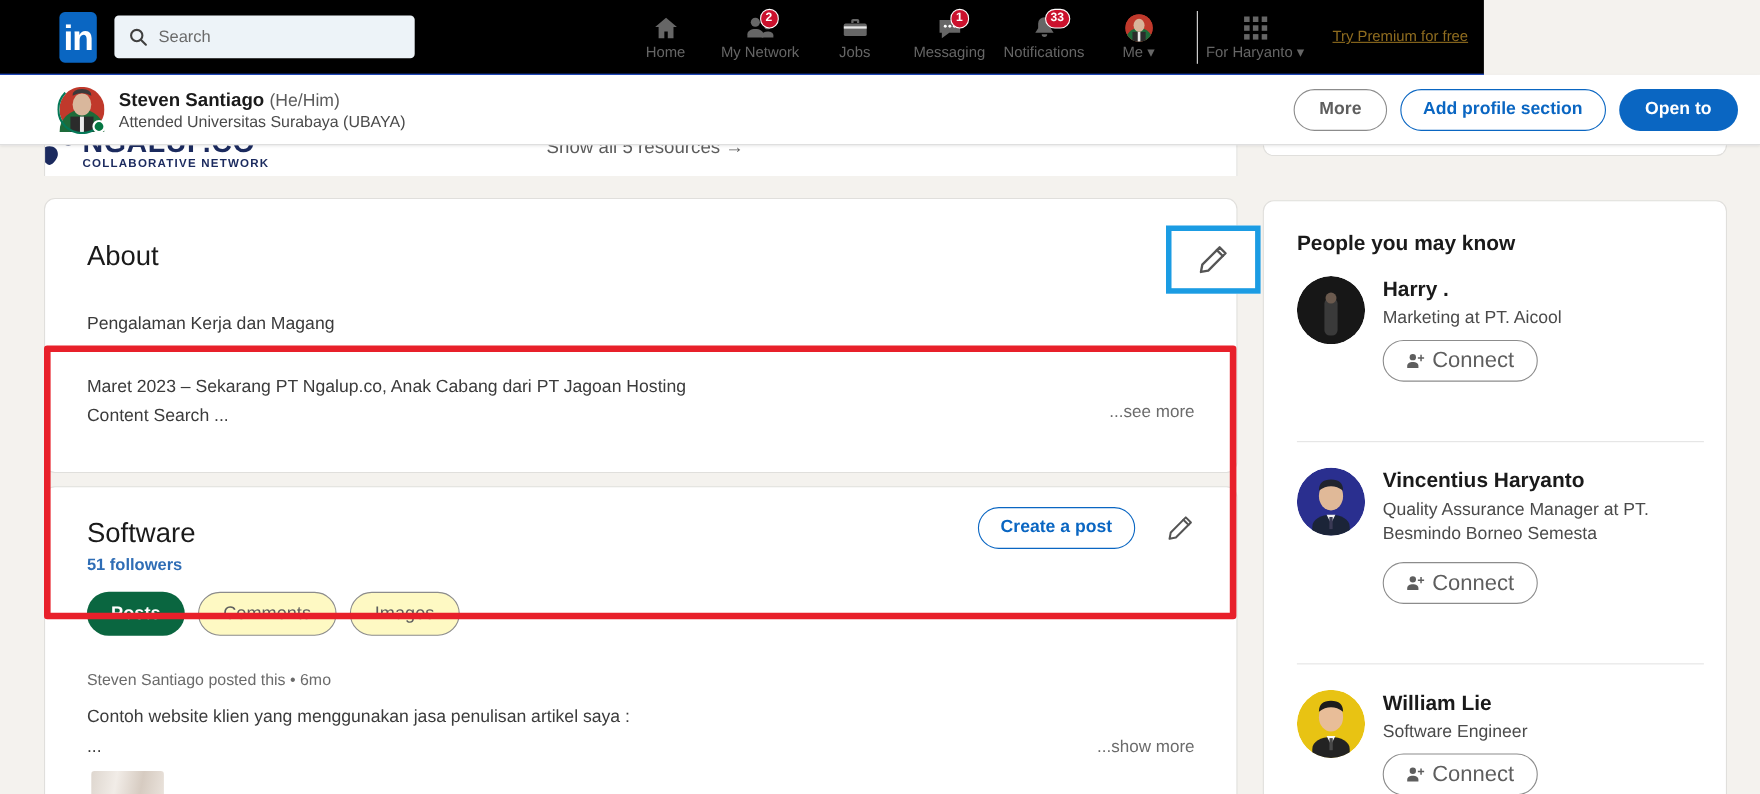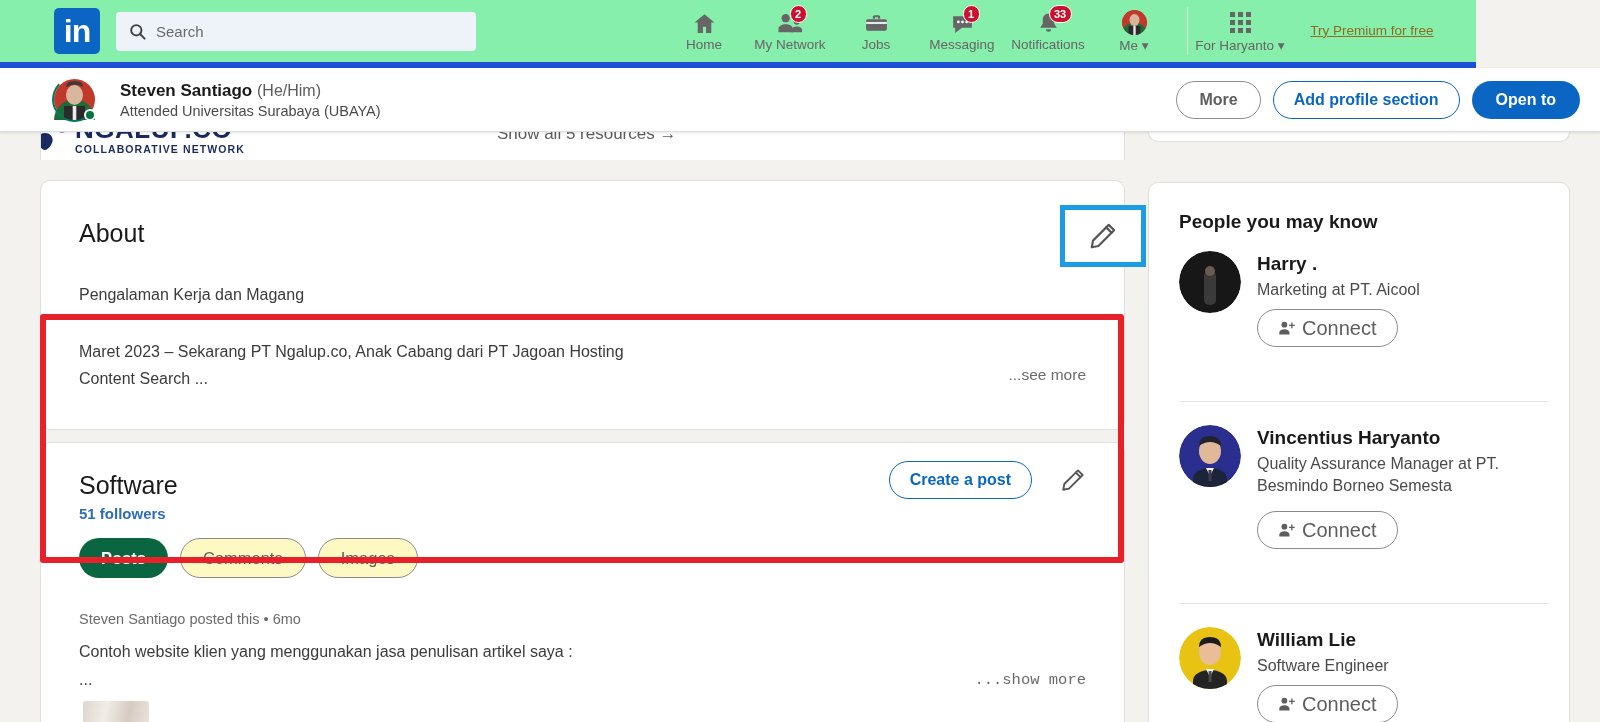--- a/index.html
+++ b/index.html
@@ -4,22 +4,22 @@
 <style>
   * { box-sizing: border-box; margin: 0; padding: 0; }
   html, body {
     width: 1600px; height: 722px;
     font-family: "Liberation Sans", sans-serif;
     background: #f4f2ee;
     overflow: hidden;
   }
   
   .topnav {
-    position: absolute; top: 0; left: 0; width: 1476px; height: 68px;
-    background: #86efac; border-bottom: 6px solid #1d4ed8;
+    position: absolute; top: 0; left: 0; width: 1349px; height: 68px;
+    background: #000000; border-bottom: 1px solid #1d4ed8;
     display: flex; align-items: center; z-index: 40;
   }
   .li-logo {
     width: 46px; height: 46px; margin-left: 54px; border-radius: 5px;
     background: #0a66c2; color: #fff; font-weight: bold; font-size: 32px;
     display: flex; align-items: center; justify-content: center;
     font-family: "Liberation Sans", sans-serif; line-height: 1;
     letter-spacing: -1px;
   }
   .search-box {
@@ -76,21 +76,21 @@
     background: #c93c33; position: relative;
   }
   .pb-avatar .ring {
     position: absolute; inset: -2px; border-radius: 50%;
     border: 2.5px solid #047857; border-top-color: transparent; border-right-color: transparent;
   }
   .pb-avatar .dot {
     position: absolute; right: -1px; bottom: -1px; width: 12px; height: 12px;
     border-radius: 50%; background: #057642; border: 2px solid #fff;
   }
-  .pb-text { margin-left: 25px; }
+  .pb-text { margin-left: 13px; }
   .pb-name { font-size: 17px; color: #1a1a1a; font-weight: bold; }
   .pb-name .pronoun { font-weight: normal; color: #5c5c5c; font-size: 16px; }
   .pb-sub { font-size: 14.5px; color: #4a4a4a; margin-top: 2px; }
   .pb-actions { margin-left: auto; margin-right: 20px; display: flex; align-items: center; gap: 12px; }
   .btn {
     border-radius: 22px; font-size: 16px; font-weight: bold; cursor: pointer;
     display: flex; align-items: center; justify-content: center; white-space: nowrap;
   }
   .btn-outline-gray { height: 38px; padding: 0 22px; border: 1px solid #8c8c8c; background: #fff; color: #5e5e5e; }
   .btn-outline-blue { height: 38px; padding: 0 20px; border: 1.5px solid #0a66c2; background: #fff; color: #0a66c2; }
@@ -149,21 +149,21 @@
     height: 40px; padding: 0 22px; border-radius: 20px; display: flex; align-items: center;
     font-size: 16.5px; cursor: pointer;
   }
   .pill-active { background: #0a6640; color: #fff; font-weight: bold; }
   .pill-idle { background: #fef9c3; border: 1px solid #8c8c8c; color: #5e5e5e; }
   .create-post { position: absolute; right: 92px; top: 18px; }
   .act-pencil { position: absolute; right: 38px; top: 24px; cursor: pointer; }
   .post-meta { position: absolute; left: 38px; top: 168px; font-size: 14.5px; color: #6b6b6b; }
   .post-body { position: absolute; left: 38px; top: 200px; font-size: 16px; color: #3b3b3b; }
   .post-ellipsis { position: absolute; left: 38px; top: 228px; font-size: 16px; color: #3b3b3b; }
-  .show-more { position: absolute; right: 38px; top: 228px; font-size: 15.5px; color: #6b6b6b; cursor: pointer; font-family: Liberation Mono, monospace; }
+  .show-more { position: absolute; right: 38px; top: 228px; font-size: 15.5px; color: #6b6b6b; cursor: pointer; }
   .post-thumb {
     position: absolute; left: 42px; top: 258px; width: 66px; height: 34px;
     background: linear-gradient(100deg,#d8cfc6,#efe9e3,#cfc2b6,#e8e0d8);
     border-radius: 3px; opacity: .85;
   }
 
   
   .showall-card {
     position: absolute; left: 0; top: -26px; width: 422px; height: 36px;
     background: #fff; border: 1px solid #e0dfdc; border-top: none;

